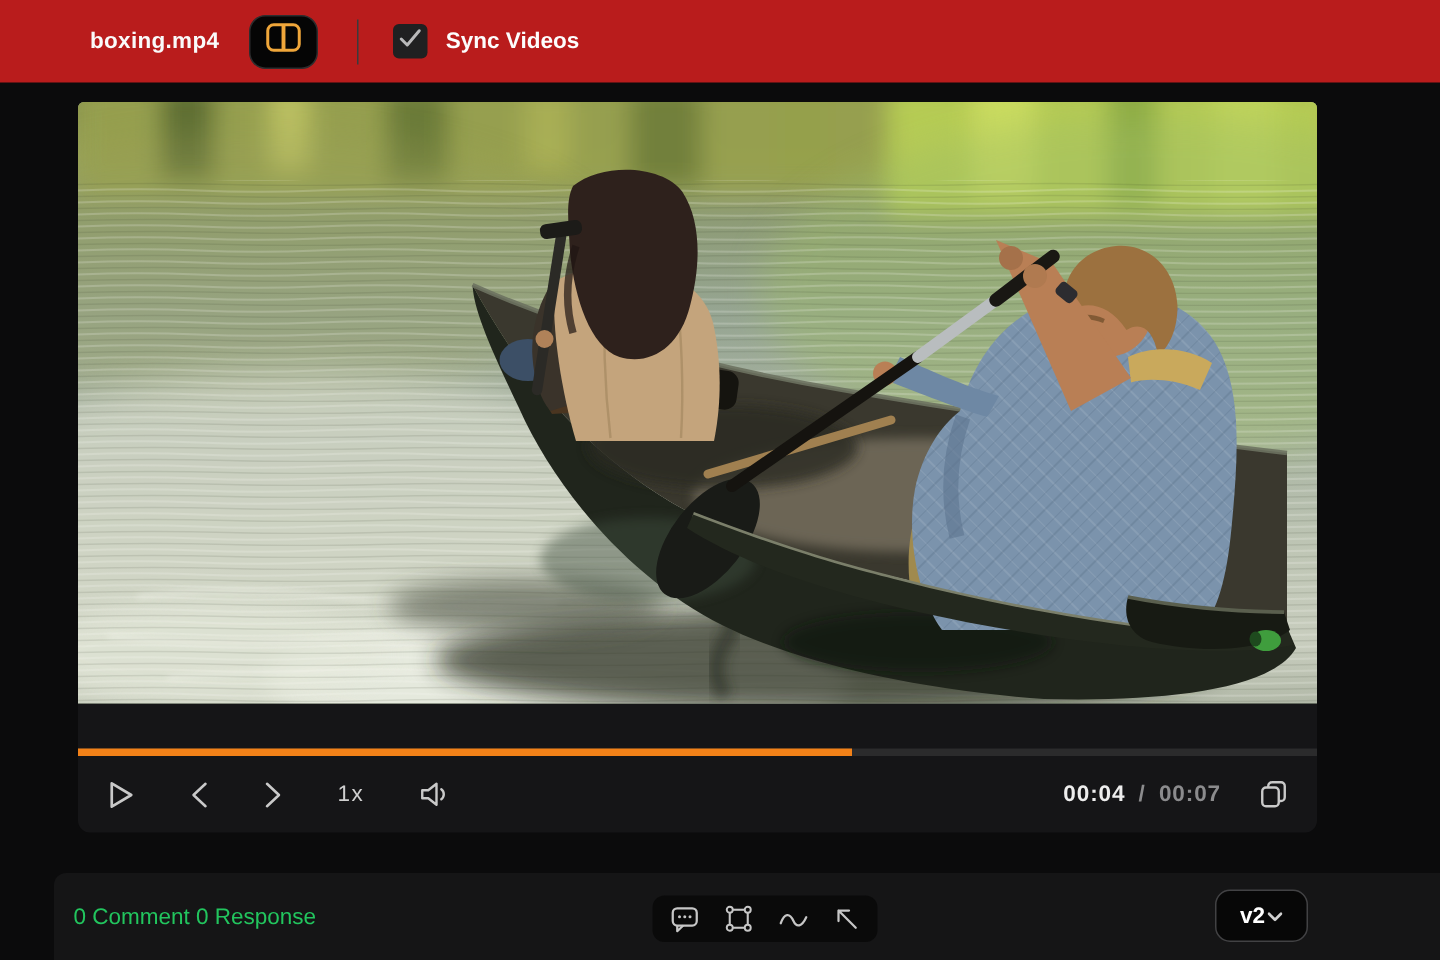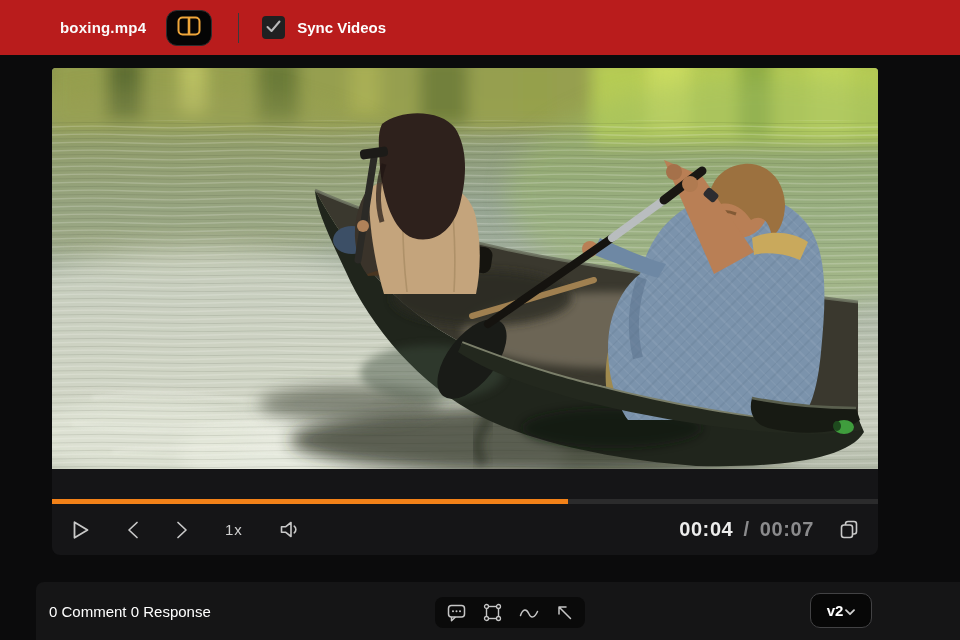--- a/index.html
+++ b/index.html
@@ -44,33 +44,33 @@
   }
   .progress-fill { height:100%; background:#f28118; }
   .controls {
     position:absolute; left:0; top:436px; width:826px; height:51px;
     display:flex; align-items:center; padding:0 20px;
   }
   .ctl { display:flex; align-items:center; justify-content:center; cursor:pointer; color:#c9c9c9; }
   .ctl + .ctl { margin-left:37px; }
   .speed { font-size:15px; color:#cfcfcf; letter-spacing:1px; }
   .time-group { margin-left:auto; display:flex; align-items:center; gap:26px; }
-  .time { font-size:20px; letter-spacing:.6px;text-align:center; }
+  .time { font-size:15px; letter-spacing:.6px;text-align:center; }
   .time .cur { color:#ededed; font-weight:700; }
   .time .sep { color:#8b8b8d; font-weight:600; padding:0 4px; }
   .time .dur { color:#8b8b8d; font-weight:600; }
 
   
   .comment-bar {
     position:absolute; left:36px; top:582px; width:924px; height:58px;
     background:#151516; border-top-left-radius:8px;
   }
   .comment-summary {
     position:absolute; left:13px; top:0; height:58px; display:flex; align-items:center;
-    font-size:15px; color:#ffffff;
+    font-size:15px; color:#22c55e;
   }
   .tool-pill {
     position:absolute; left:399px; top:15px; width:150px; height:31px;
     background:#0a0a0a; border-radius:8px;
     display:flex; align-items:center; justify-content:center; gap:17px;
   }
   .tool { display:flex; align-items:center; justify-content:center; cursor:pointer; color:#c6c6c6; }
   .version-btn {
     position:absolute; left:774px; top:11px; width:62px; height:35px;
     background:#070707; border:1px solid #424244; border-radius:10px;

